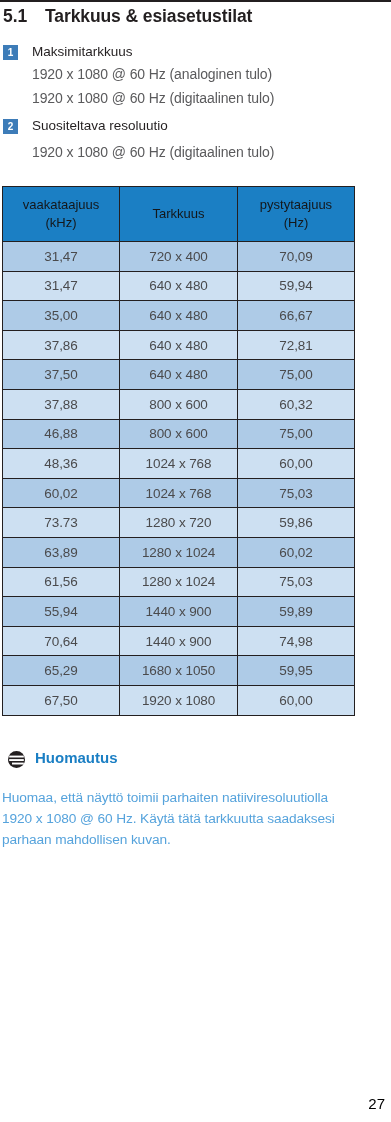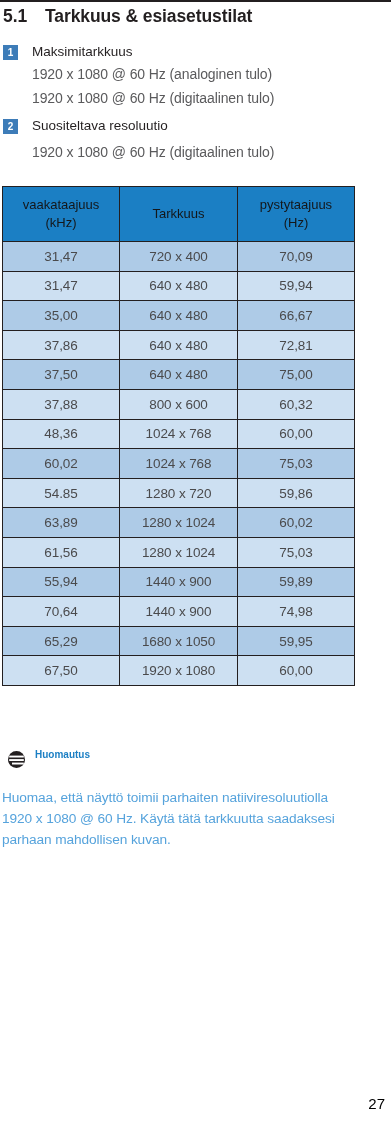--- a/index.html
+++ b/index.html
@@ -137,21 +137,21 @@
     position: absolute;
     left: 6px;
     top: 3px;
     width: 17px;
     height: 17px;
   }
   .note-title {
     position: absolute;
     left: 33px;
     top: 1px;
-    font-size: 10px;
+    font-size: 15px;
     font-weight: bold;
     color: #1b7fc4;
     white-space: nowrap;
   }
   .note-body {
     margin-top: 17px;
     font-size: 13.7px;
     line-height: 21px;
     color: #56a3dc;
     letter-spacing: -0.1px;
@@ -234,32 +234,37 @@
       <tr class="odd">
         <td>37,50</td>
         <td>640 x 480</td>
         <td>75,00</td>
       </tr>
       <tr class="even">
         <td>37,88</td>
         <td>800 x 600</td>
         <td>60,32</td>
       </tr>
+      <tr class="odd">
+        <td>46,88</td>
+        <td>800 x 600</td>
+        <td>75,00</td>
+      </tr>
       <tr class="even">
         <td>48,36</td>
         <td>1024 x 768</td>
         <td>60,00</td>
       </tr>
       <tr class="odd">
         <td>60,02</td>
         <td>1024 x 768</td>
         <td>75,03</td>
       </tr>
       <tr class="even">
-        <td>54.85</td>
+        <td>73.73</td>
         <td>1280 x 720</td>
         <td>59,86</td>
       </tr>
       <tr class="odd">
         <td>63,89</td>
         <td>1280 x 1024</td>
         <td>60,02</td>
       </tr>
       <tr class="even">
         <td>61,56</td>

